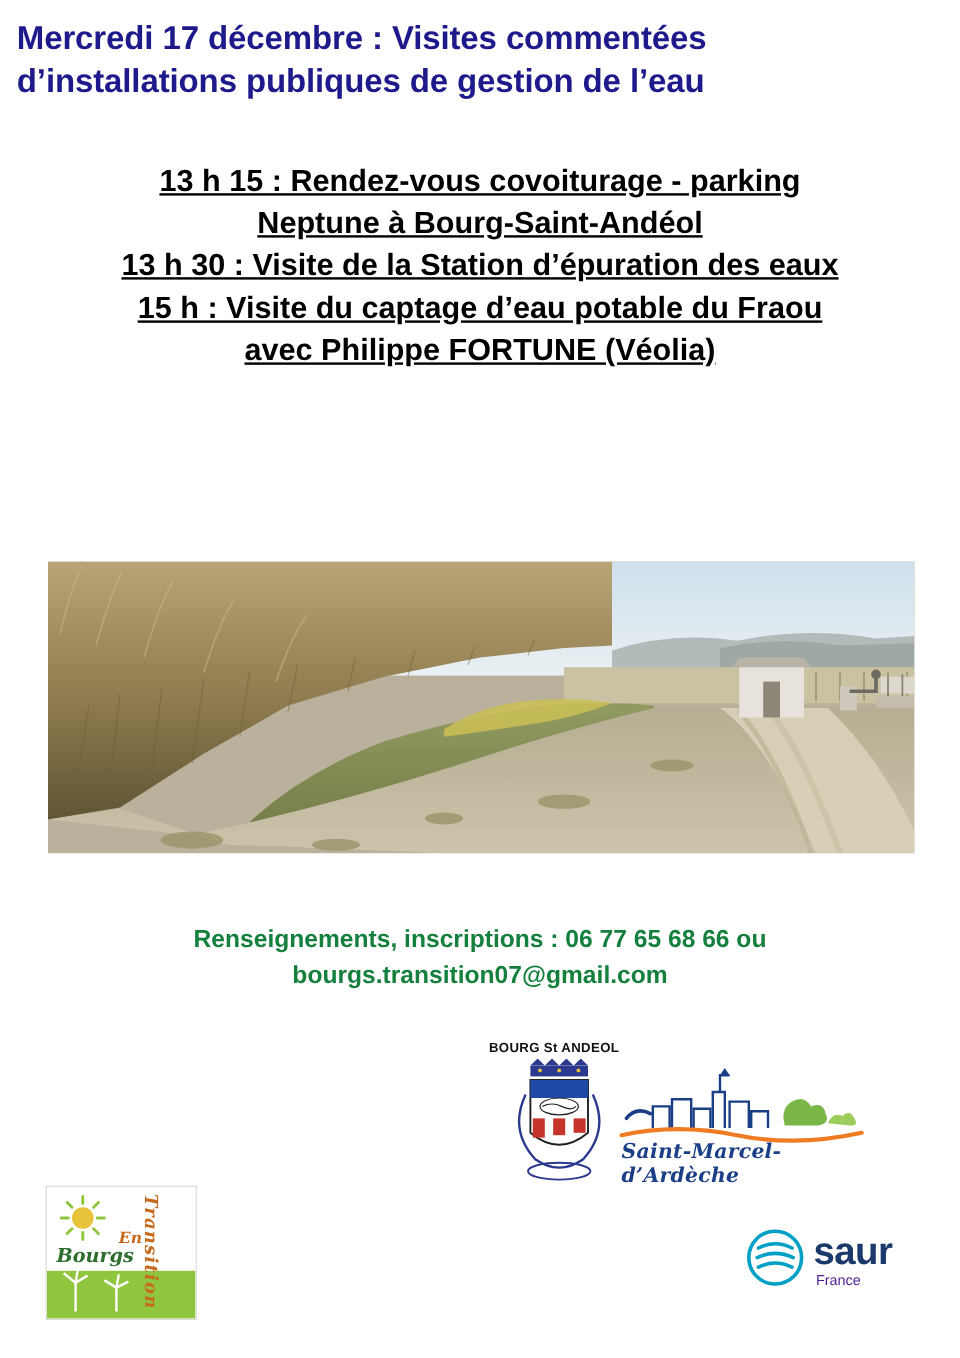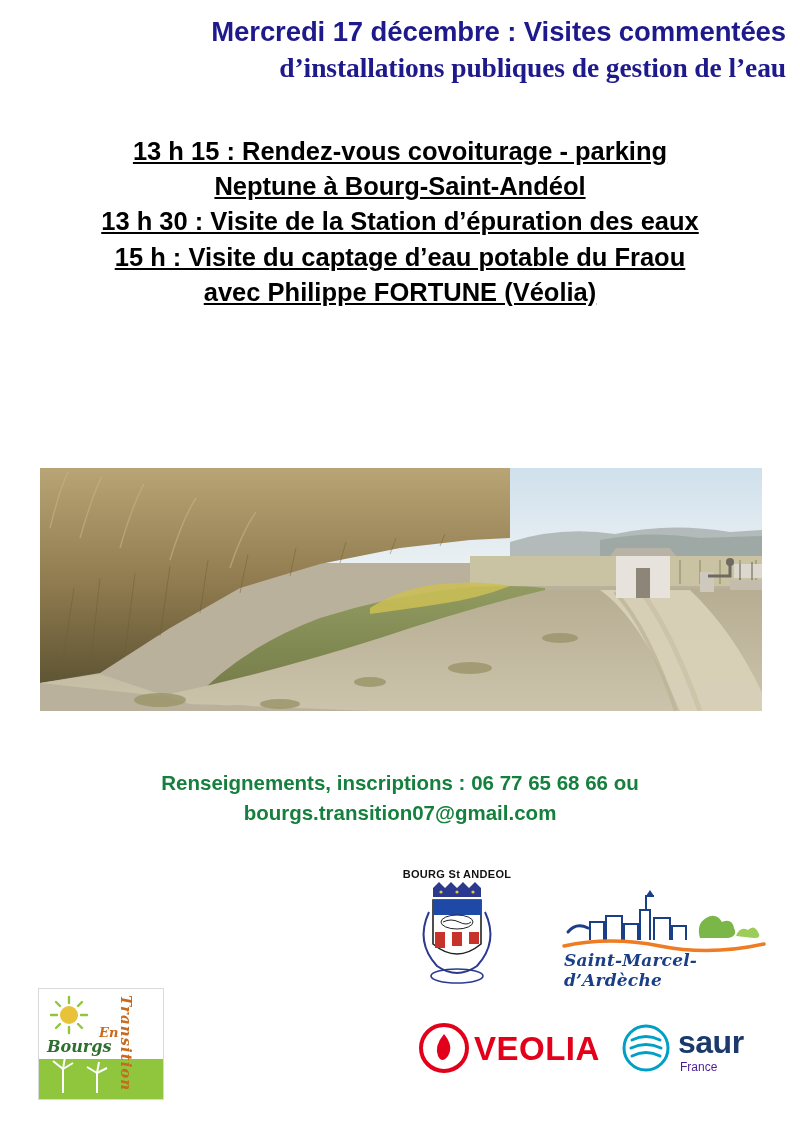--- a/index.html
+++ b/index.html
@@ -22,30 +22,30 @@
     position: relative;
     box-sizing: border-box;
   }
 
   
   .title {
     position: absolute;
     top: 14px;
     left: 0;
     width: 800px;
-    text-align: right;
+    text-align: left;
     color: #1f1a8c;
     font-weight: bold;
     font-size: 27.5px;
     line-height: 1.32;
     letter-spacing: -0.1px;
     padding: 0 14px;
     box-sizing: border-box;
   }
-  .title .line2 { display: block; font-family: Liberation Serif, serif; }
+  .title .line2 { display: block; }
 
   
   .program {
     position: absolute;
     top: 134px;
     left: 0;
     width: 800px;
     text-align: center;
     color: #000000;
     font-weight: bold;
@@ -91,34 +91,34 @@
     height: 272px;
   }
 
   
   .logo-bsa {
     position: absolute;
     left: 398px;
     top: 8px;
     width: 118px;
     height: 130px;
-    text-align: center;
+    text-align: right;
   }
   .logo-bsa .bsa-text {
     font-size: 11px;
     font-weight: bold;
     letter-spacing: 0.3px;
     color: #111;
     margin-bottom: 2px;
   }
 
   
   .logo-smda {
     position: absolute;
-    left: 550px;
+    left: 504px;
     top: 28px;
     width: 240px;
     height: 100px;
   }
   .logo-smda .smda-name {
     position: absolute;
     left: 14px;
     top: 62px;
     font-family: "DejaVu Serif", serif;
     font-style: italic;
@@ -440,27 +440,20 @@
           <line x1="58" y1="84" x2="68" y2="79"></line>
           <line x1="58" y1="84" x2="60" y2="73"></line>
         </g>
       </svg>
       <div class="bet-bourgs">Bourgs</div>
       <div class="bet-en">En</div>
       <div class="bet-transition">Transition</div>
     </div>
 
 
-    <div class="logo-veolia">
-      <svg width="52" height="52" viewBox="0 0 52 52" xmlns="http://www.w3.org/2000/svg">
-        <circle cx="26" cy="26" r="23" fill="none" stroke="#e2001a" stroke-width="4"></circle>
-        <path d="M26,12 Q36,24 30,34 Q24,42 20,34 Q16,24 26,12 Z" fill="#e2001a"></path>
-      </svg>
-      <div class="veolia-word">VEOLIA</div>
-    </div>
 
     <div class="logo-saur">
       <svg width="52" height="56" viewBox="0 0 52 56" xmlns="http://www.w3.org/2000/svg">
         <circle cx="26" cy="26" r="22" fill="none" stroke="#00a0c6" stroke-width="3"></circle>
         <g stroke="#00a0c6" stroke-width="3" fill="none" stroke-linecap="round">
           <path d="M12,18 Q26,11 40,18"></path>
           <path d="M11,26 Q26,19 41,26"></path>
           <path d="M12,34 Q26,27 40,34"></path>
         </g>
       </svg>

